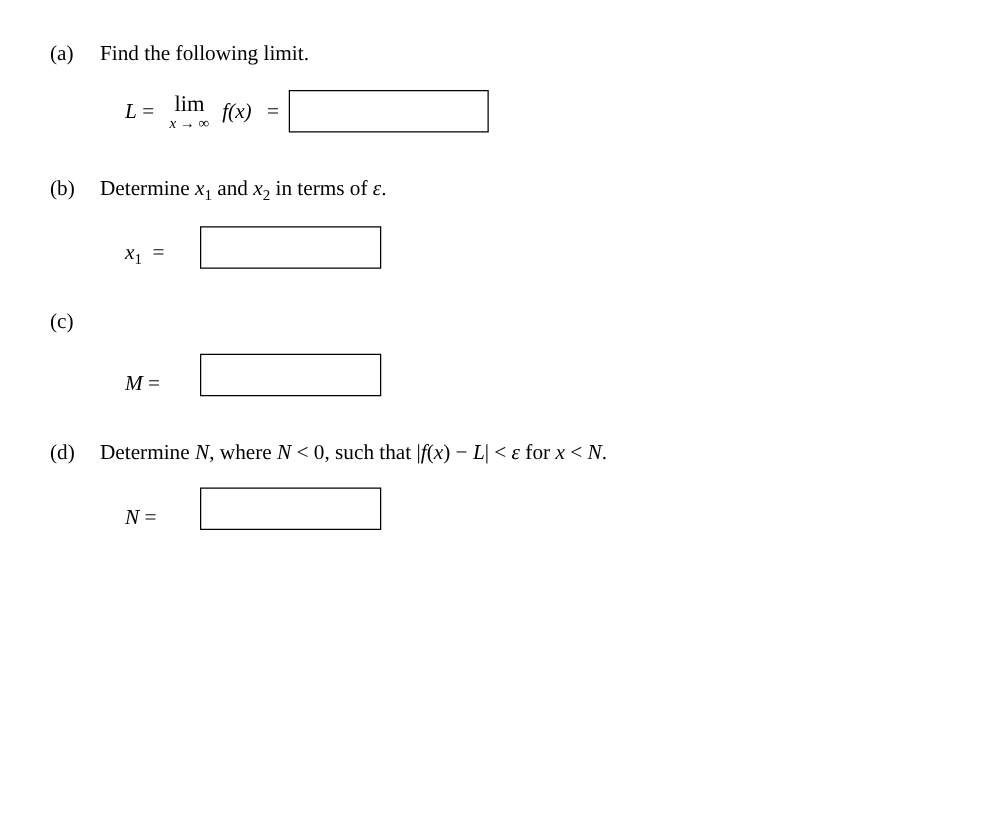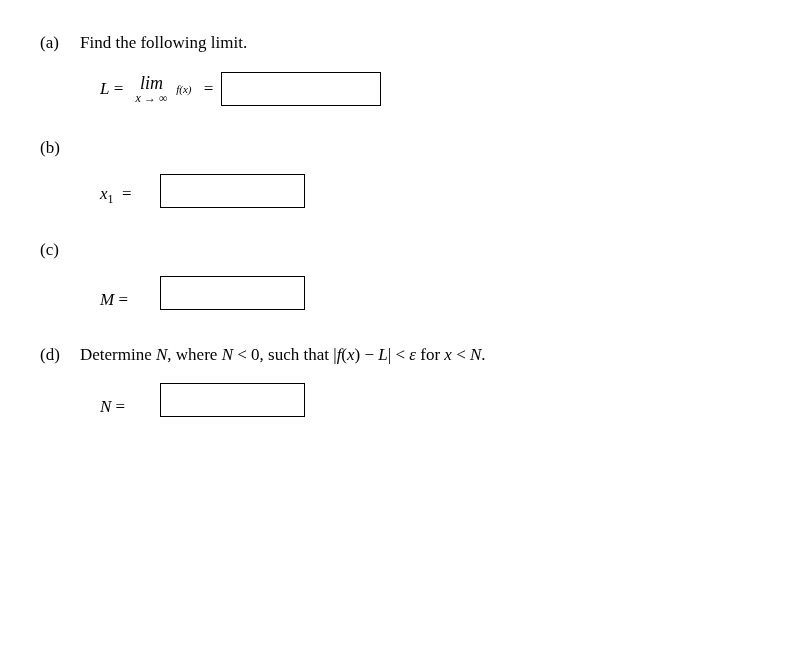--- a/index.html
+++ b/index.html
@@ -71,33 +71,32 @@
     }
 
     .lim-symbol {
       display: flex;
       flex-direction: column;
       align-items: center;
       margin-right: 6px;
     }
 
     .lim-text {
-      font-style: italic;
       font-size: 18px;
     }
 
     .lim-subscript {
       font-size: 12px;
       line-height: 1;
       margin-top: -2px;
     }
 
     .fx-text {
       font-style: italic;
-      font-size: 11px;
+      font-size: 17px;
       margin-right: 8px;
     }
 
     .equals {
       font-size: 17px;
       margin-right: 8px;
     }
 
     .lim-input {
       border: 1.5px solid #000000;
@@ -134,20 +133,23 @@
     </div>
     <span class="fx-text">&nbsp;<i>f</i>(<i>x</i>)</span>
     <span class="equals">&nbsp;=</span>
     <input class="lim-input" type="text" value="" style="">
   </div>
 </div>
 
 <div class="section">
   <div class="section-header">
     <span class="section-label">(b)</span>
+    <span class="section-text">
+      Determine <i>x</i><sub>1</sub> and <i>x</i><sub>2</sub> in terms of <i>ε</i>.
+    </span>
   </div>
   <div class="input-row">
     <span class="var-label"><i>x</i><sub>1</sub> &nbsp;=</span>
     <input class="math-input" type="text" value="" style="">
   </div>
 </div>
 
 <div class="section">
   <div class="section-header">
     <span class="section-label">(c)</span>

